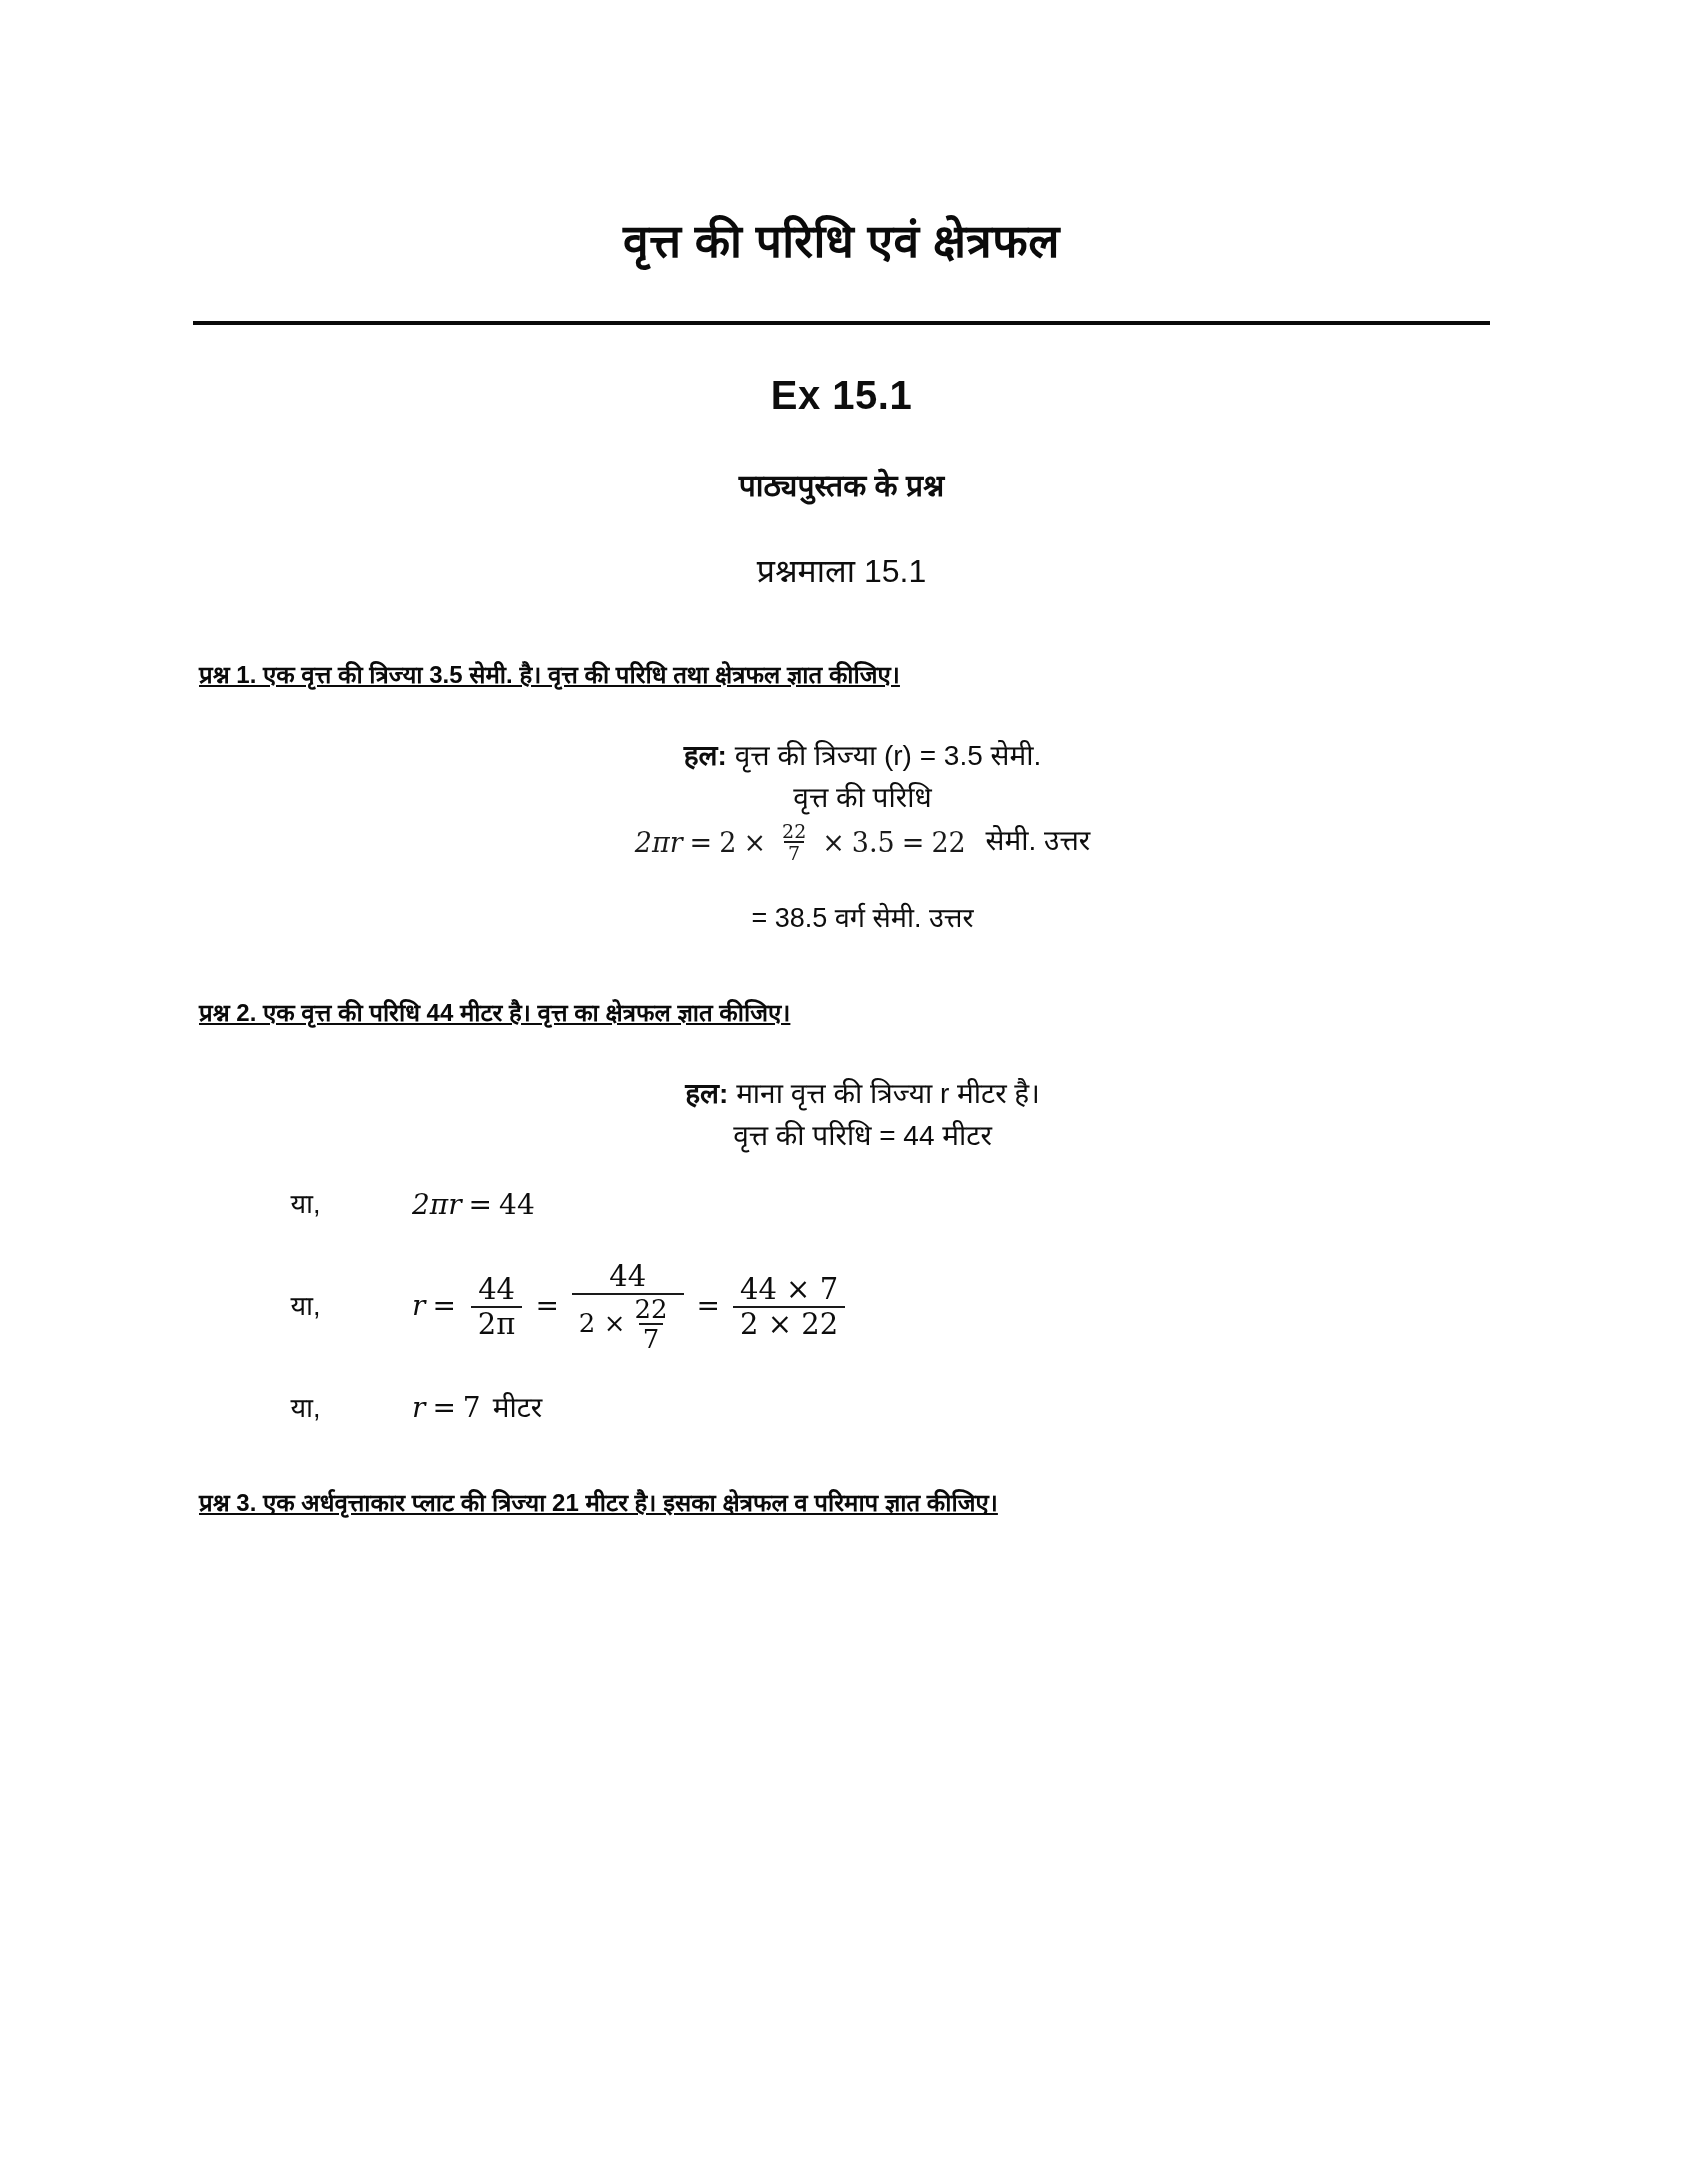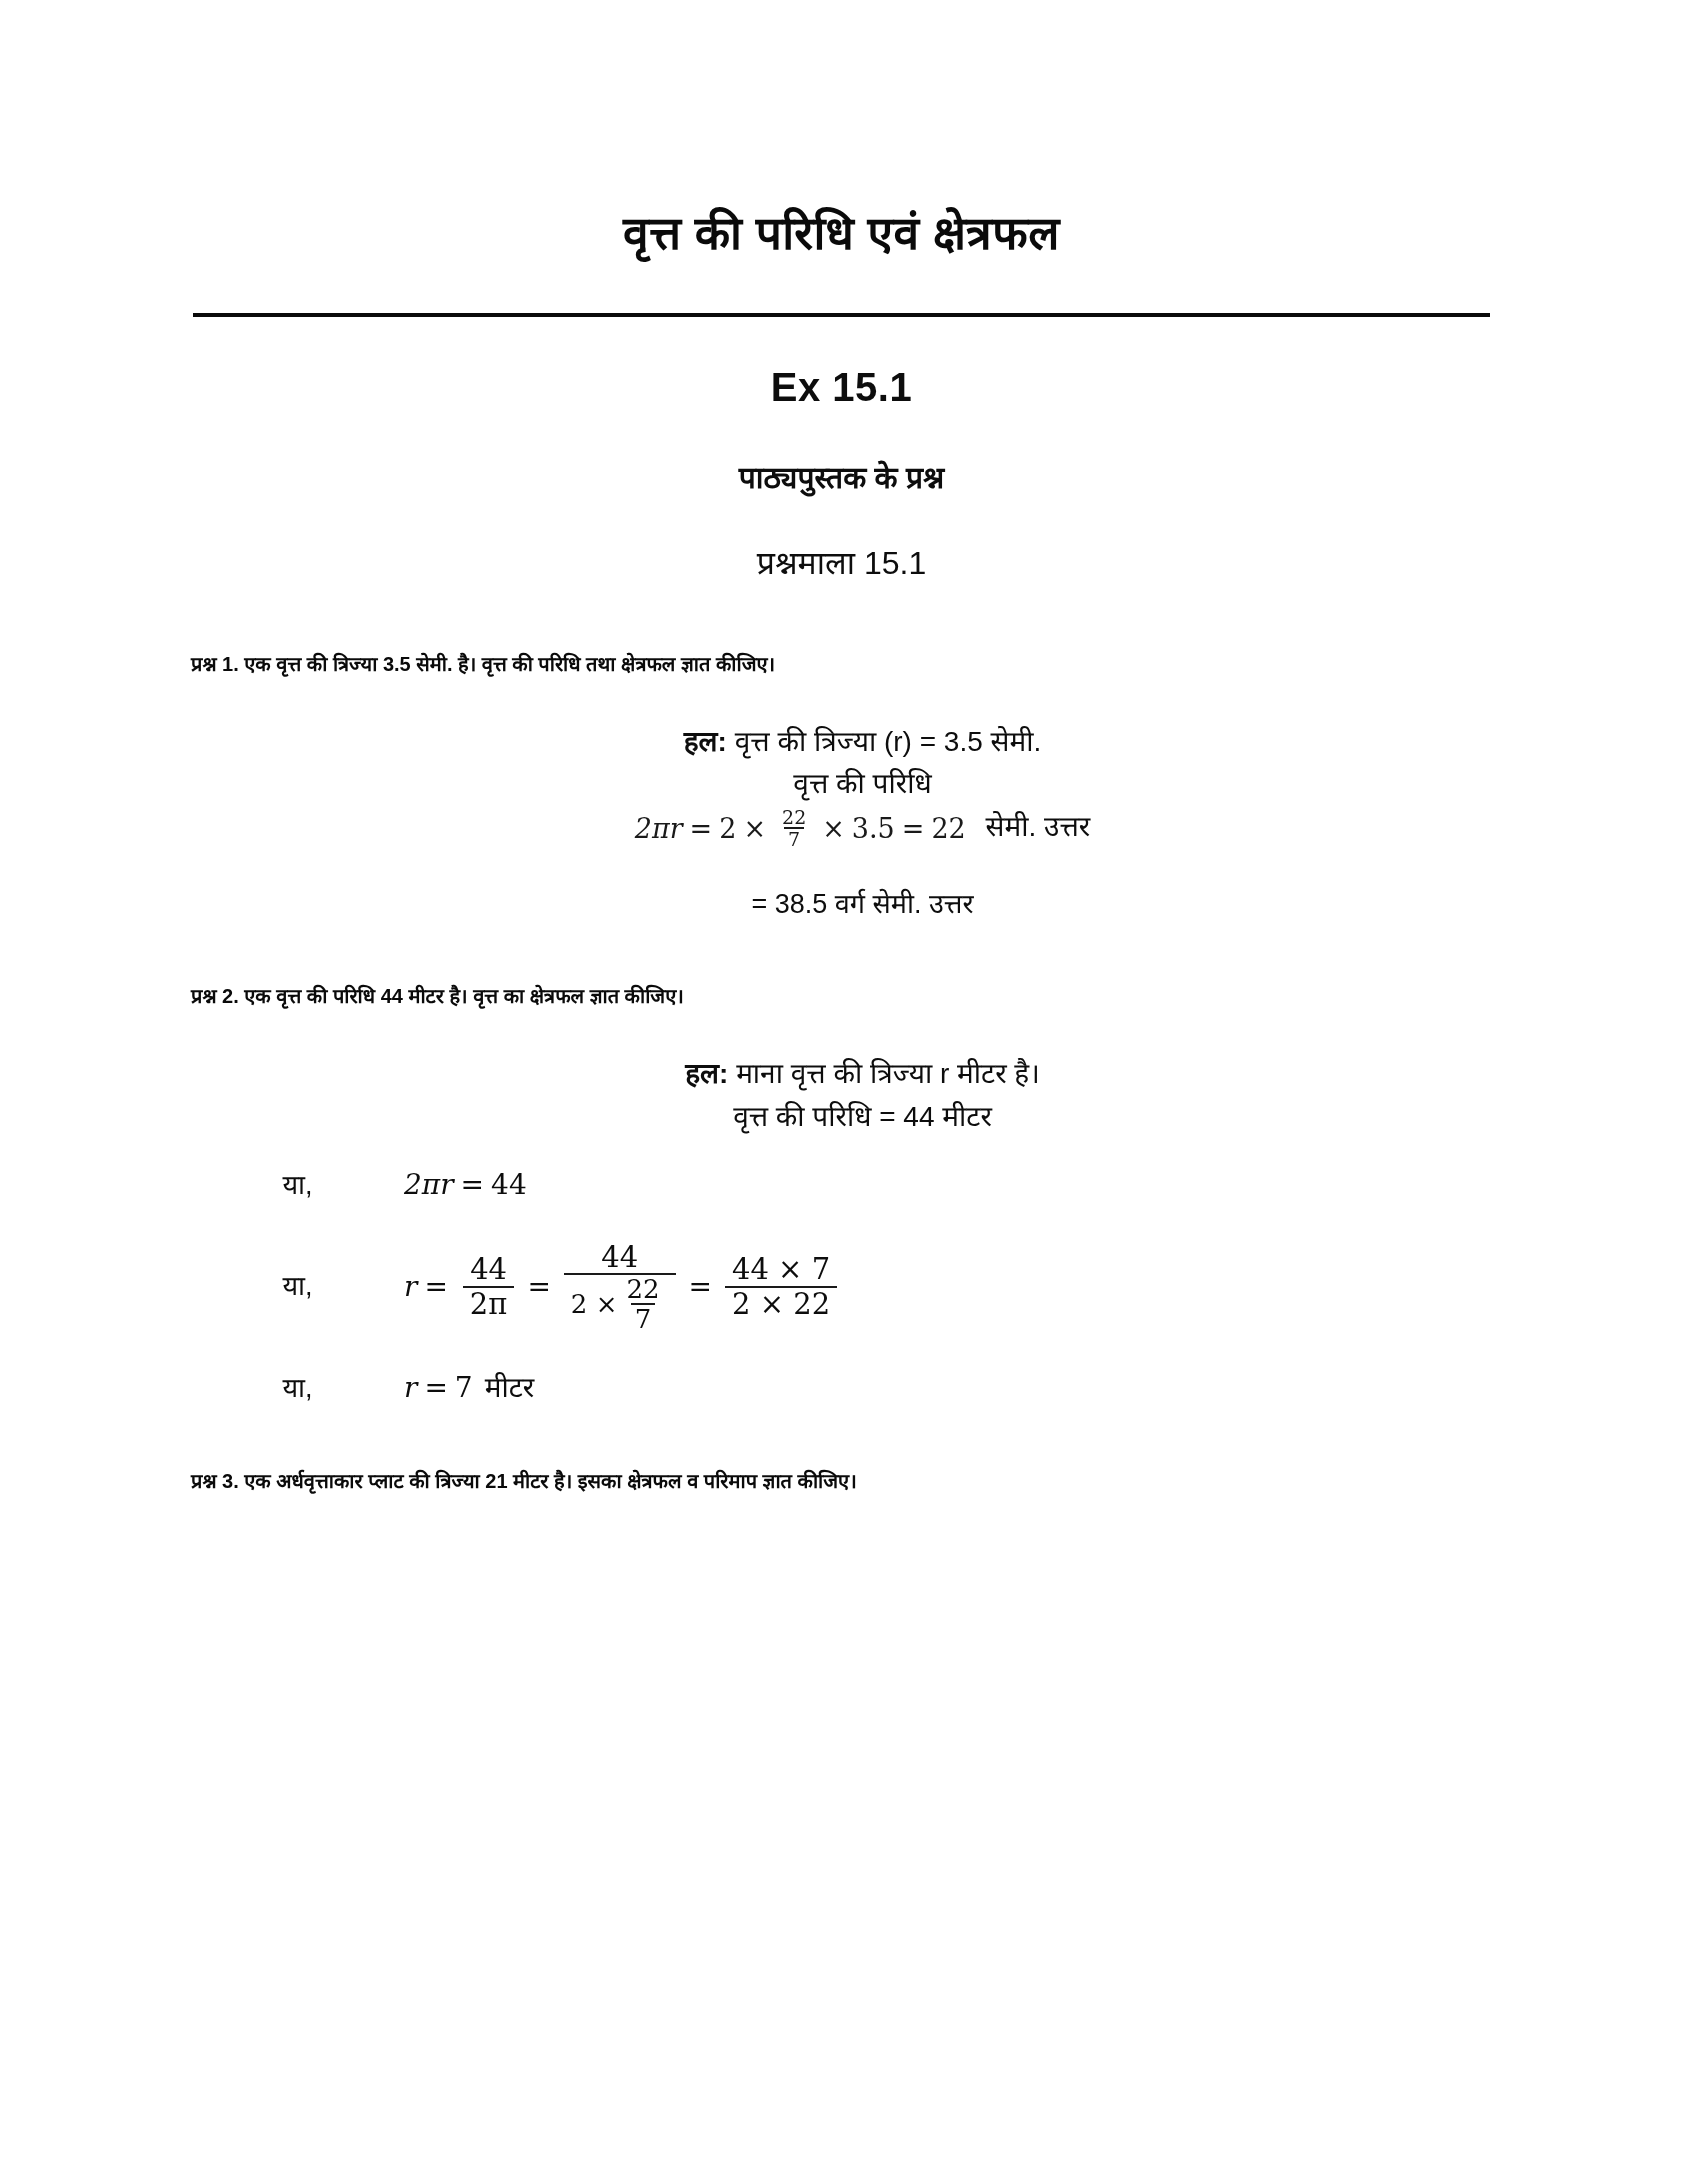--- a/index.html
+++ b/index.html
@@ -14,21 +14,21 @@
     font-family: "Liberation Sans", "DejaVu Sans", sans-serif;
     color: #0d0d0d;
     -webkit-font-smoothing: antialiased;
   }
 
   .page {
     position: relative;
     width: 1683px;
     height: 2178px;
     box-sizing: border-box;
-    padding: 0;
+    padding: 8px;
     overflow: hidden;
   }
 
   
   .doc-title {
     text-align: center;
     font-size: 46px;
     font-weight: bold;
     letter-spacing: 0.5px;
     padding-top: 176px;
@@ -66,25 +66,26 @@
   }
 
   
   .content {
     margin-left: 191px;
     margin-right: 149px;
     margin-top: 67px;
   }
 
   .question {
-    font-size: 20px;
+    font-size: 24px;
     font-weight: bold;
     line-height: 1.45;
     margin-top: 0;
     color: #0a0a0a;
+    text-decoration: underline;
   }
 
   .solution {
     margin-top: 42px;
     font-size: 28px;
     line-height: 1.52;
     text-align: center;
   }
   .sol-line {
     white-space: nowrap;

